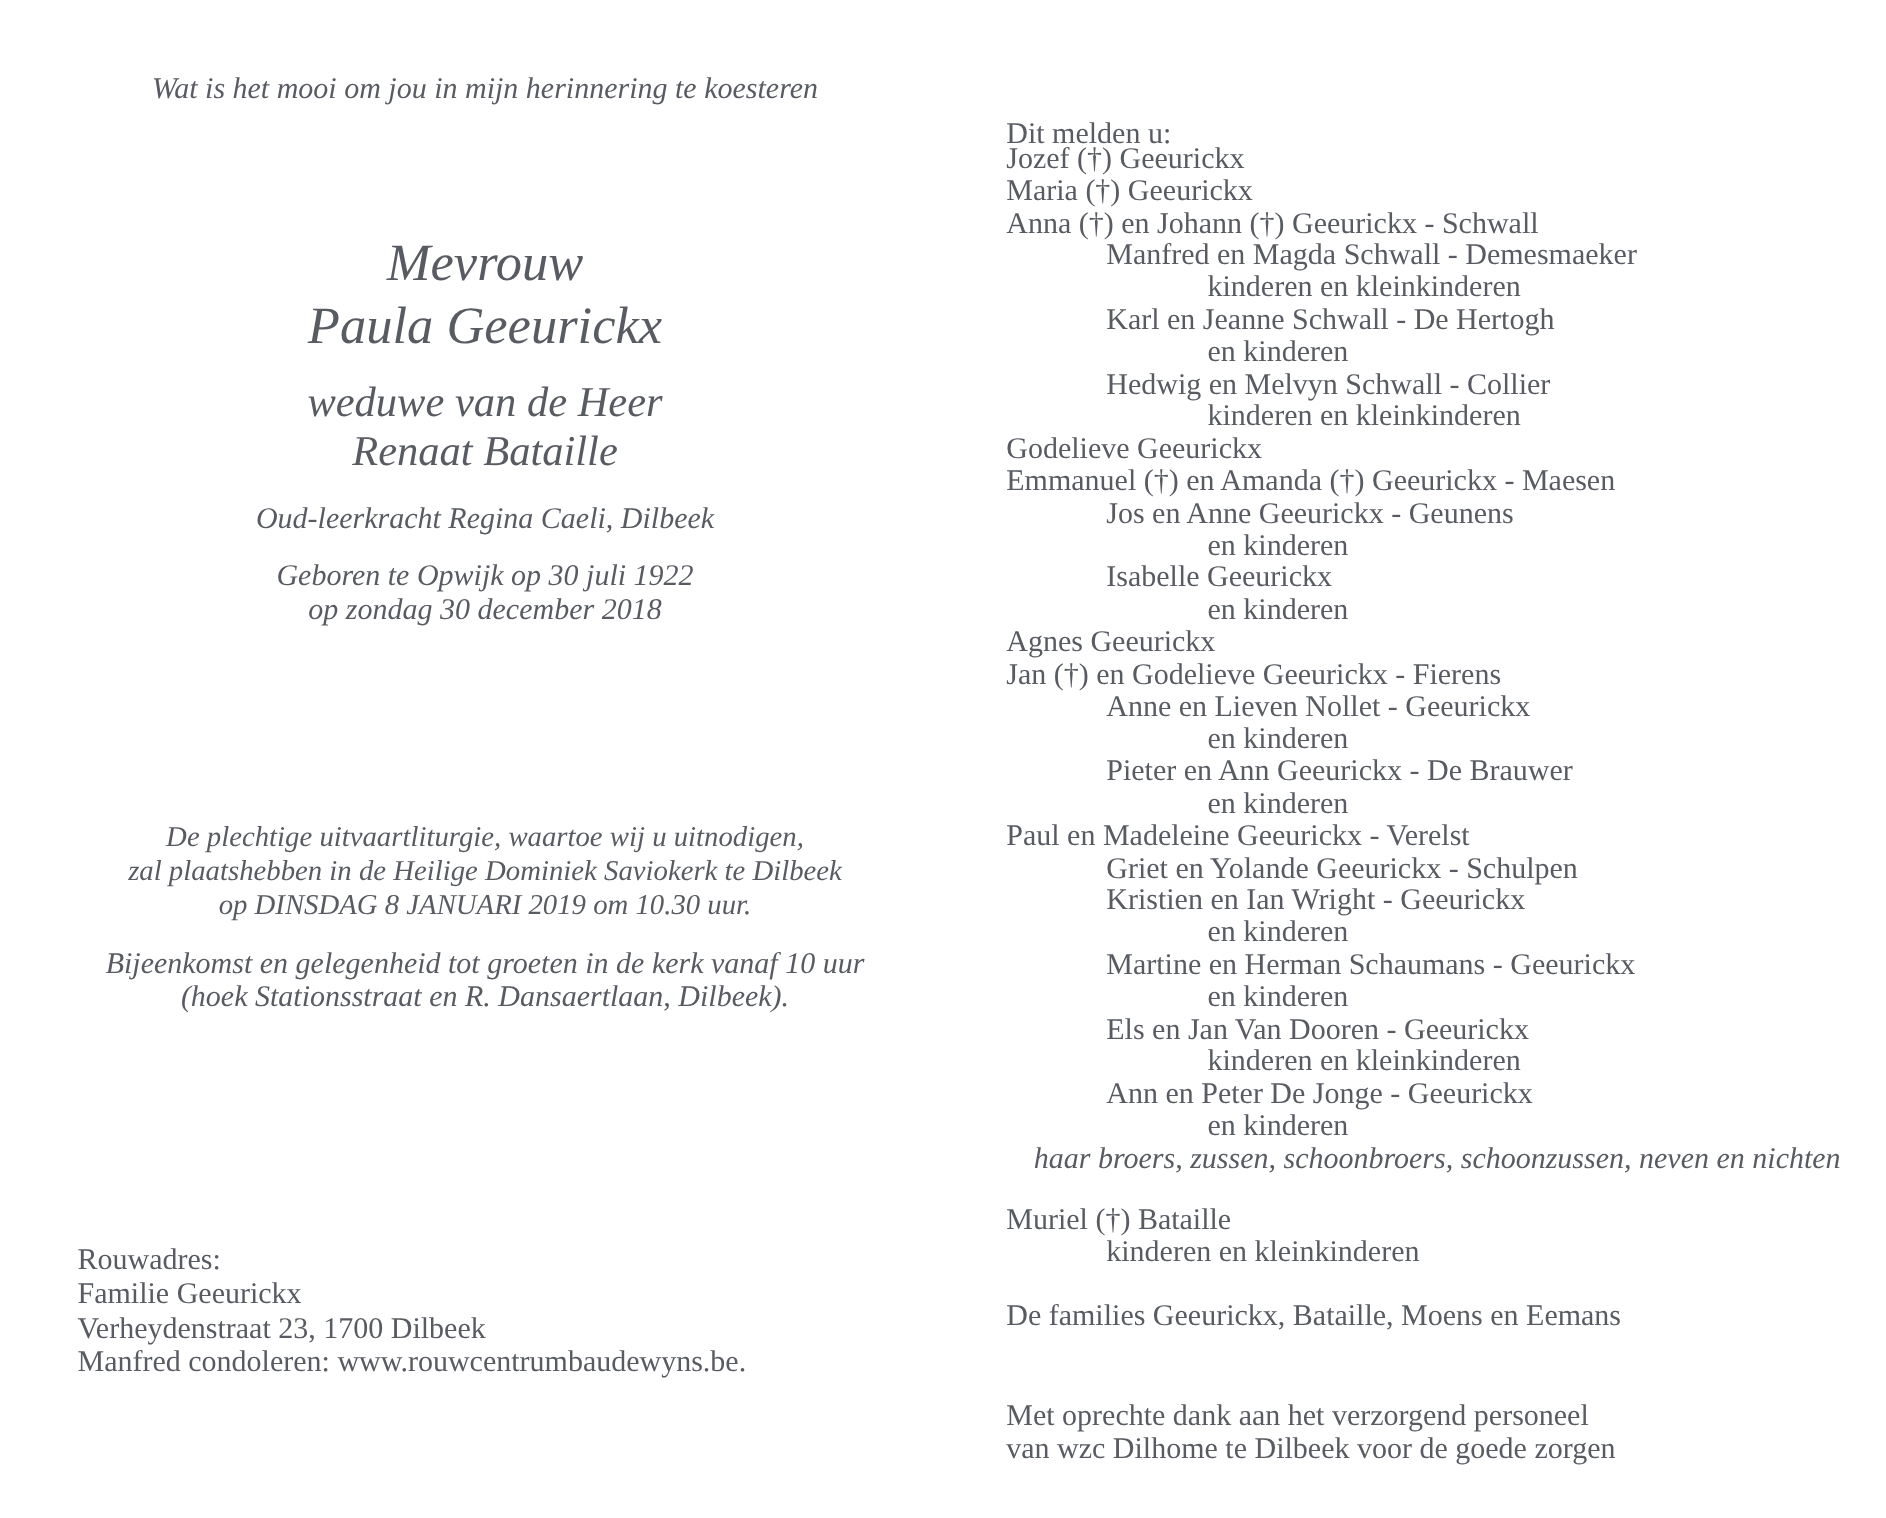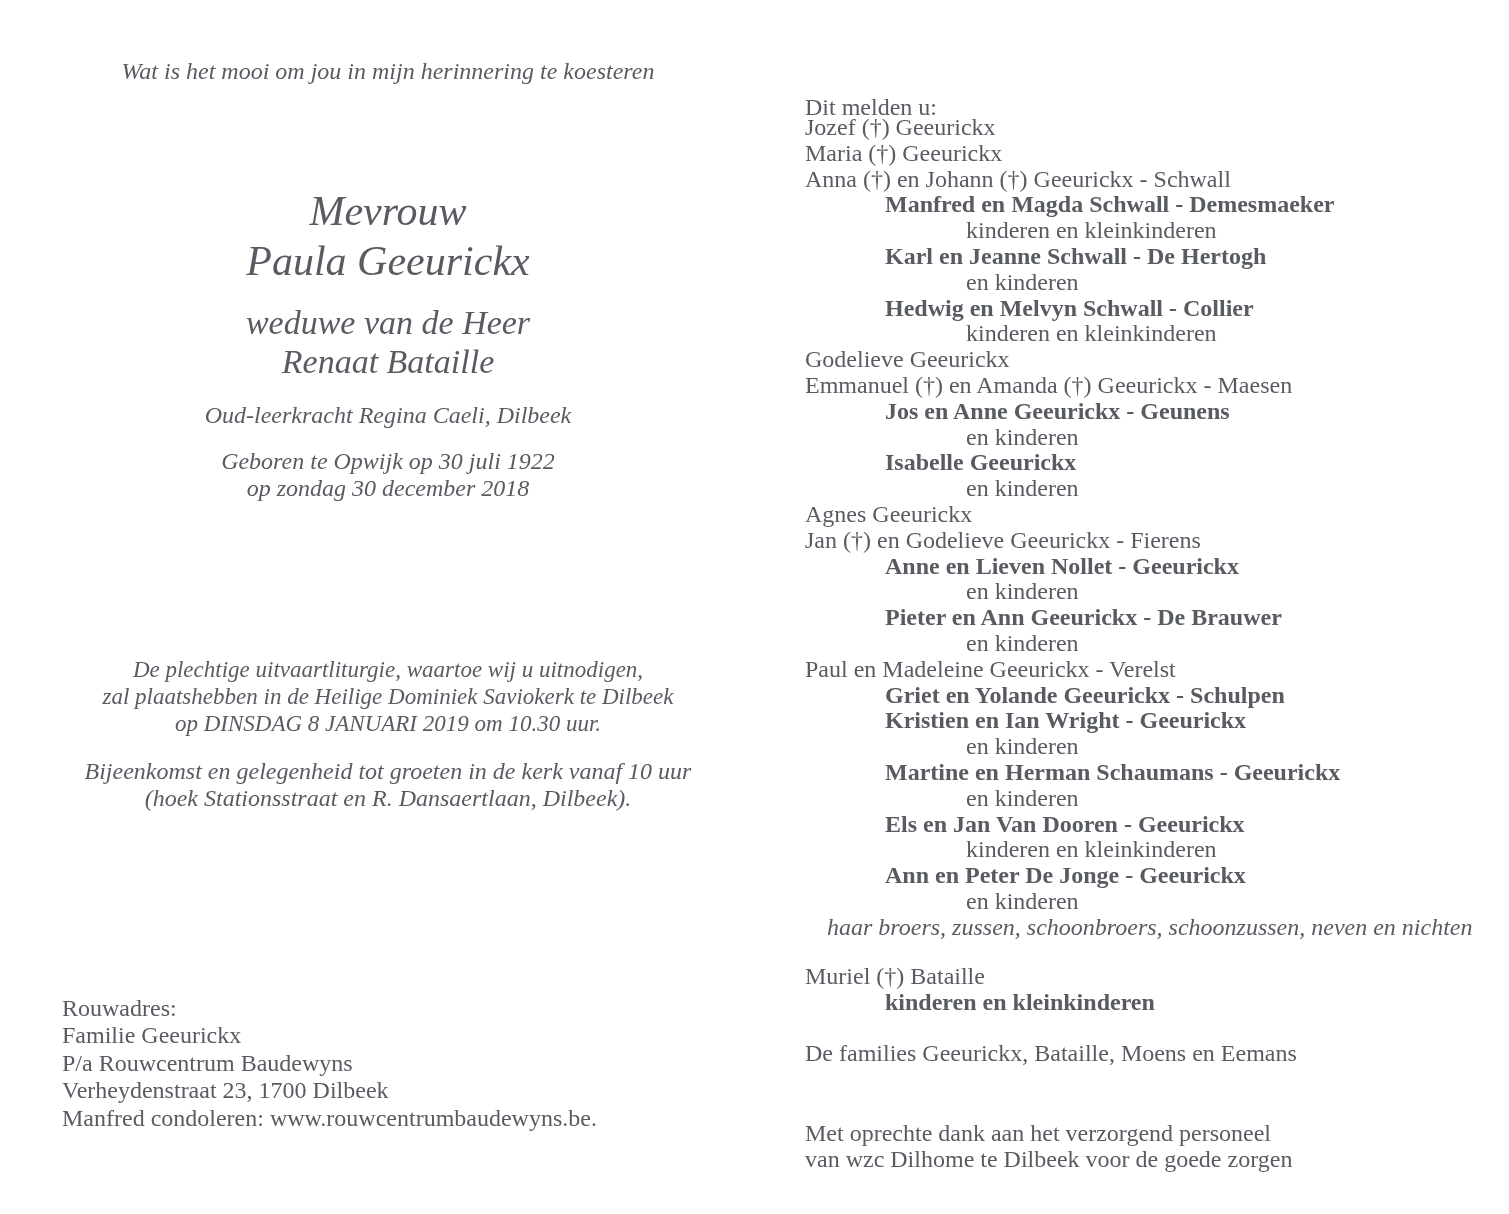--- a/index.html
+++ b/index.html
@@ -23,21 +23,21 @@
   .gathering  { top: 758px; font-size: 24px; line-height: 27px; }
   .rouwadres  { left: 62px; top: 995px; width: 700px; text-align: left;
                 font-size: 24px; line-height: 27.4px; }
   
   .rp { left: 805px; width: 704px; text-align: left; font-size: 24px; }
   .announce   { top: 48px;  line-height: 30px; margin-top: 44px; }
   .fam        { top: 115px; line-height: 25.8px; }
   .muriel     { top: 964px; line-height: 25.8px; }
   .families   { top: 1040px; line-height: 26px; }
   .thanks     { top: 1120px; line-height: 26px; }
-  .fam .i1, .muriel .i1 { padding-left: 80px; font-weight: bold; }
+  .fam .i1, .muriel .i1 { padding-left: 80px; }
   .fam .i2, .muriel .i2 { padding-left: 161px; }
   .fam .it { padding-left: 22px; font-style: italic; }
   .line { white-space: nowrap; }
 </style>
 </head>
 <body style="background: rgb(255, 255, 255); color: rgb(88, 92, 98);">
 
 <div class="abs lp quote">Wat is het mooi om jou in mijn herinnering te koesteren</div>
 
 <div class="abs lp title">
@@ -64,21 +64,20 @@
   </div>
 
 <div class="abs lp gathering">
     <div class="line">Bijeenkomst en gelegenheid tot groeten in de kerk vanaf 10 uur</div>
     <div class="line">(hoek Stationsstraat en R. Dansaertlaan, Dilbeek).</div>
   </div>
 
 <div class="abs rouwadres">
     <div class="line">Rouwadres:</div>
     <div class="line">Familie Geeurickx</div>
-    <div class="line">P/a Rouwcentrum Baudewyns</div>
     <div class="line">Verheydenstraat 23, 1700 Dilbeek</div>
     <div class="line">Manfred condoleren: www.rouwcentrumbaudewyns.be.</div>
   </div>
 
 <div class="abs rp announce">Dit melden u:</div>
 
 <div class="abs rp fam">
     <div class="line">Jozef (†) Geeurickx</div>
     <div class="line">Maria (†) Geeurickx</div>
     <div class="line">Anna (†) en Johann (†) Geeurickx - Schwall</div>

